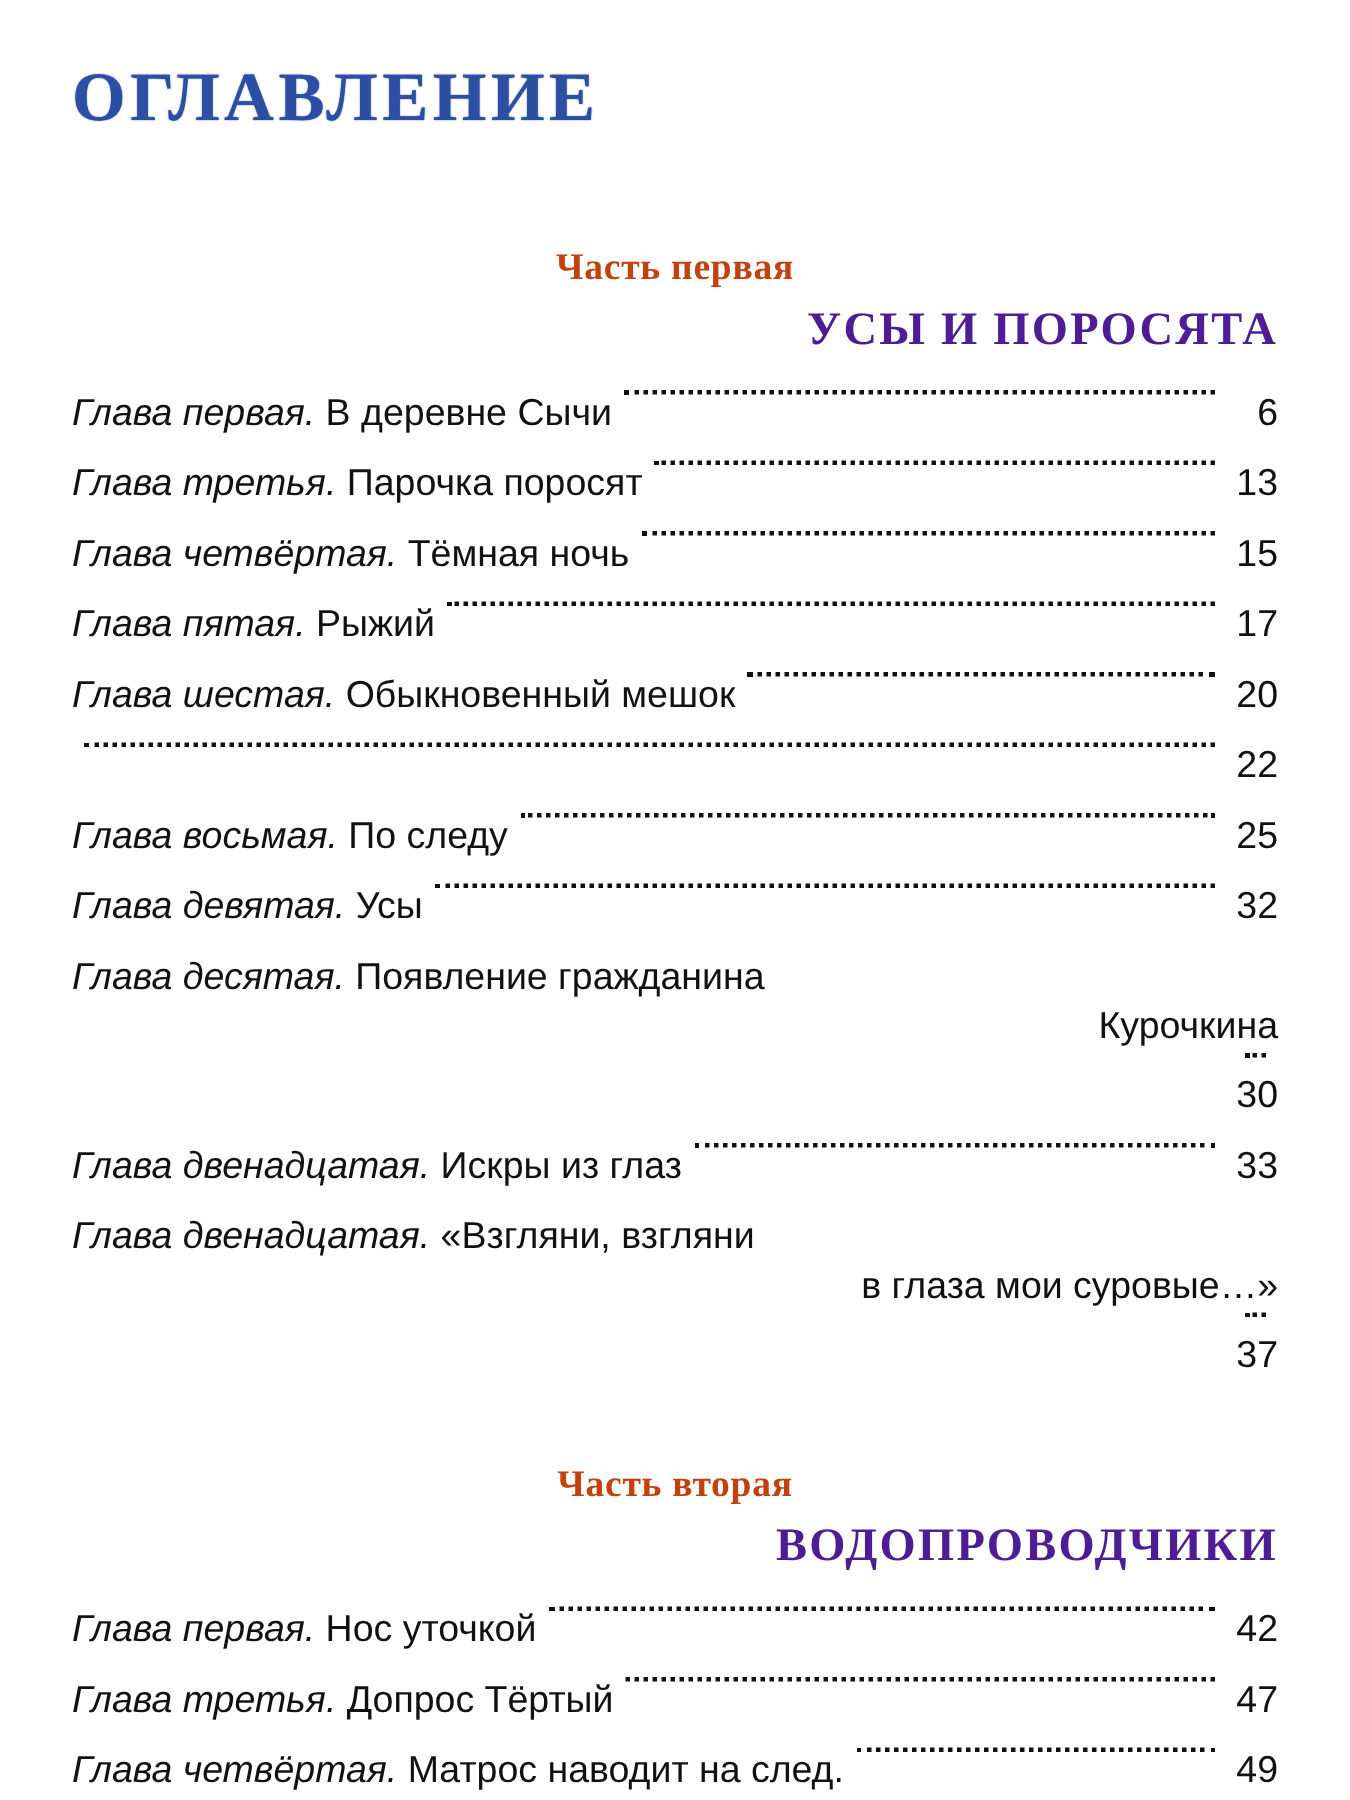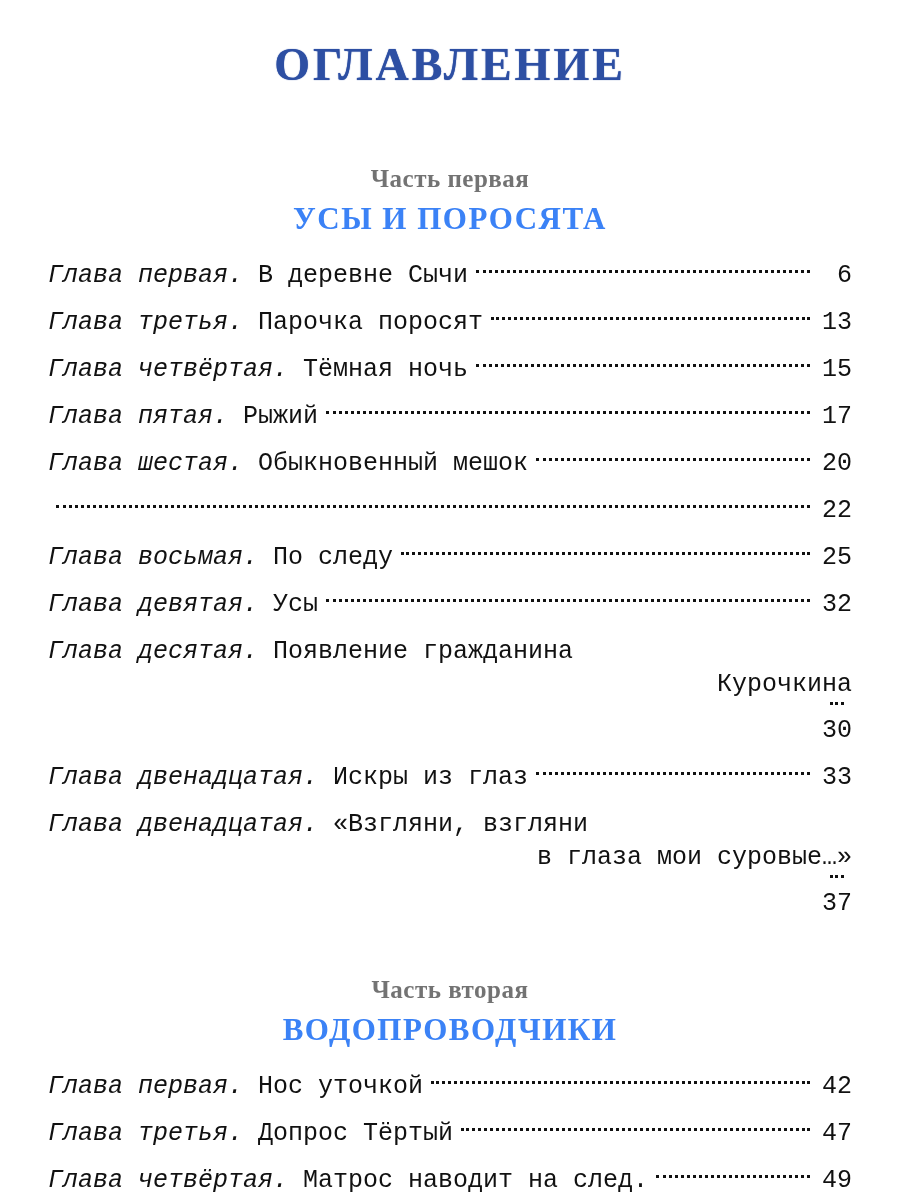--- a/index.html
+++ b/index.html
@@ -15,63 +15,62 @@
     overflow: hidden;
   }
   .page {
     position: relative;
     width: 900px;
     height: 1200px;
     box-sizing: border-box;
     padding: 0 48px;
   }
   .page-title {
-    text-align: center;
     font-family: "Liberation Serif", serif;
     font-weight: bold;
     font-size: 46px;
     letter-spacing: 3px;
     color: #2d4fa3;
     margin-top: 38px;
     margin-bottom: 0;
     text-shadow: 0 0 1px #2d4fa3;
   }
   .part-block {
     text-align: center;
     margin-top: 74px;
   }
   .part-block.second {
     margin-top: 56px;
   }
   .part-label {
     font-family: "Liberation Serif", serif;
     font-weight: bold;
     font-size: 25px;
-    color: #737373;
+    color: #c2410c;
     letter-spacing: 0.5px;
     margin-bottom: 8px;
   }
   .part-name {
     font-family: "Liberation Serif", serif;
     font-weight: bold;
     font-size: 31px;
-    color: #3b82f6;
+    color: #4c1d95;
     letter-spacing: 1.5px;
+    text-align: right;
   }
   .toc-list {
     margin-top: 22px;
   }
   .toc-entry {
     display: flex;
-    align-items: center;
+    align-items: flex-start;
     font-size: 25px;
     line-height: 1.32;
     margin-bottom: 14px;
     color: #111111;
-    font-family: Liberation Mono, monospace;
   }
   .toc-entry .text-wrap {
     flex: 0 1 auto;
     max-width: 730px;
   }
   .toc-entry .chapter {
     font-style: italic;
   }
   .toc-entry .title {
     font-style: normal;

